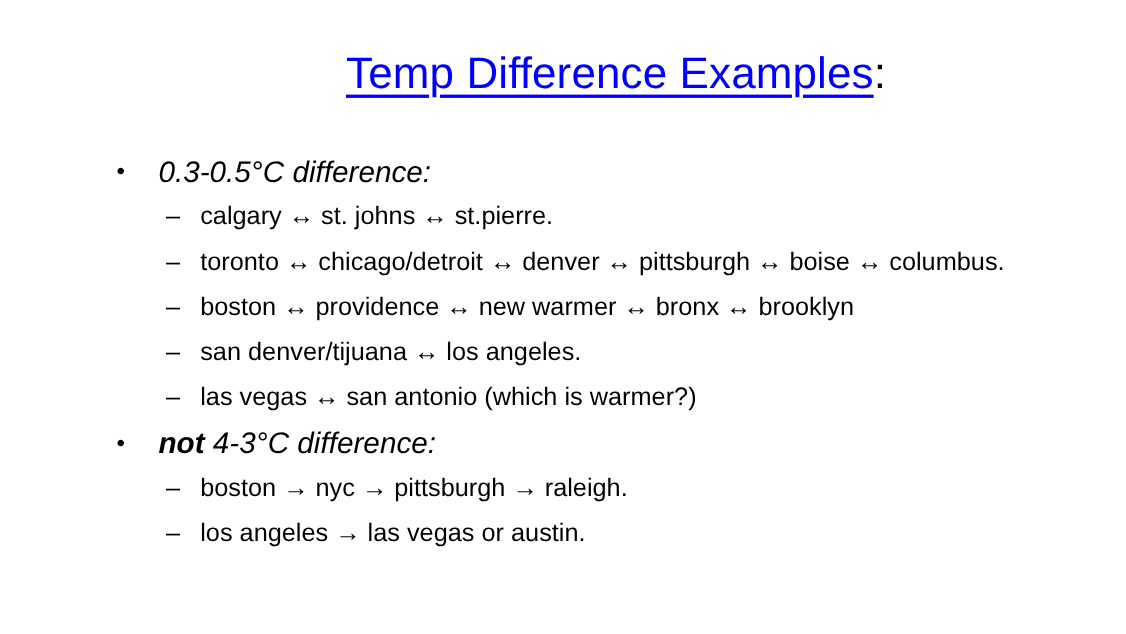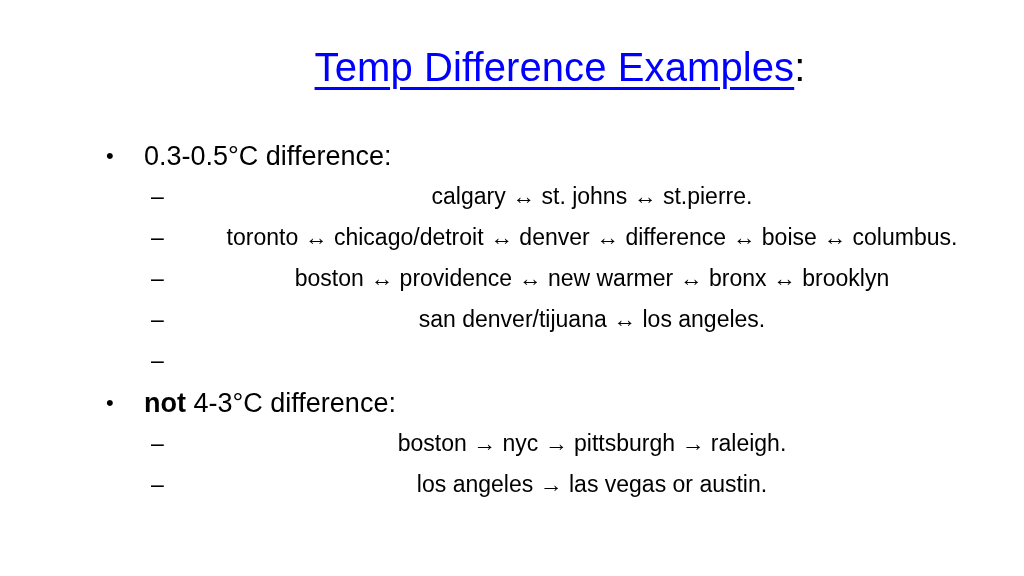--- a/index.html
+++ b/index.html
@@ -69,42 +69,41 @@
     margin: 0 0 4px 0;
     min-height: 38px;
   }
   .l1 .marker {
     position: absolute;
     left: 58px;
     top: 0;
     font-size: 22px;
     line-height: 38px;
   }
-  .l1 .txt { display: inline; }
+  .l1 .txt { display: inline; font-style: italic; }
   .l1 .bold { font-weight: bold; }
 
   .l2 {
     position: relative;
     padding-left: 134px;
     padding-right: 70px;
     font-size: 23px;
     line-height: 35px;
     margin: 0 0 6px 0;
     min-height: 35px;
   }
   .l2 .marker {
     position: absolute;
     left: 103px;
     top: 0;
     font-size: 23px;
     line-height: 35px;
   }
   .l2 .txt {
     display: block;
-    text-align: center;
   }
 </style>
 </head>
 <body>
 
 <div class="slide">
 
   <div class="title-block">
     <div class="title-text"><span class="title-main">Temp Difference Examples</span><span class="title-colon">:</span></div>
   </div>
@@ -116,35 +115,36 @@
       <span class="txt">0.3-0.5°C difference:</span>
     </div>
 
     <div class="l2">
       <span class="marker">–</span>
       <span class="txt">calgary ↔ st. johns ↔ st.pierre.</span>
     </div>
 
     <div class="l2">
       <span class="marker">–</span>
-      <span class="txt">toronto ↔ chicago/detroit ↔ denver ↔ difference ↔ boise ↔ columbus.</span>
+      <span class="txt">toronto ↔ chicago/detroit ↔ denver ↔ pittsburgh ↔ boise ↔ columbus.</span>
     </div>
 
     <div class="l2">
       <span class="marker">–</span>
       <span class="txt">boston ↔ providence ↔ new warmer ↔ bronx ↔ brooklyn</span>
     </div>
 
     <div class="l2">
       <span class="marker">–</span>
       <span class="txt">san denver/tijuana ↔ los angeles.</span>
     </div>
 
     <div class="l2">
       <span class="marker">–</span>
+      <span class="txt">las vegas ↔ san antonio (which is warmer?)</span>
     </div>
 
     <div class="l1">
       <span class="marker">•</span>
       <span class="txt bold">not</span><span class="txt"> 4-3°C difference:</span>
     </div>
 
     <div class="l2">
       <span class="marker">–</span>
       <span class="txt">boston → nyc → pittsburgh → raleigh.</span>

